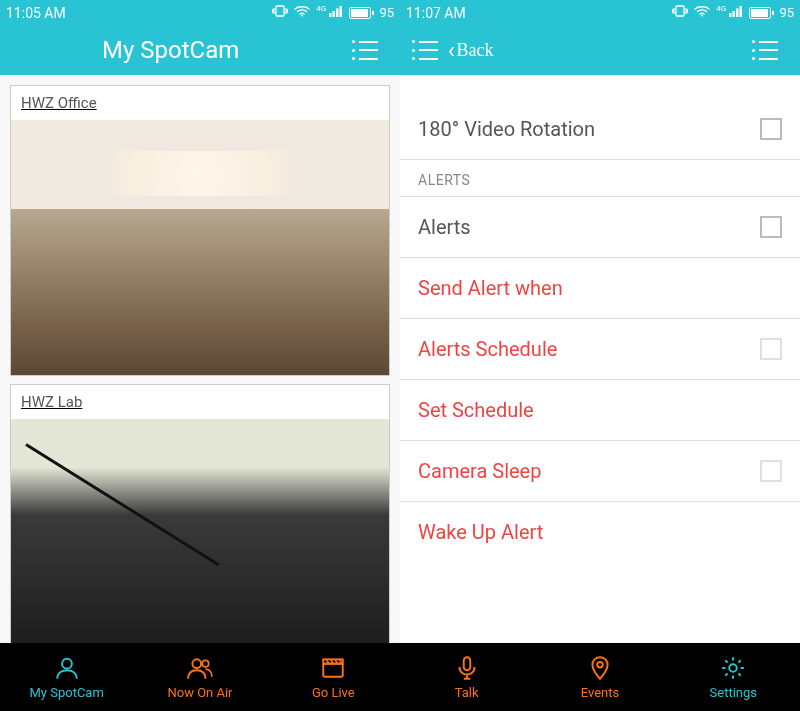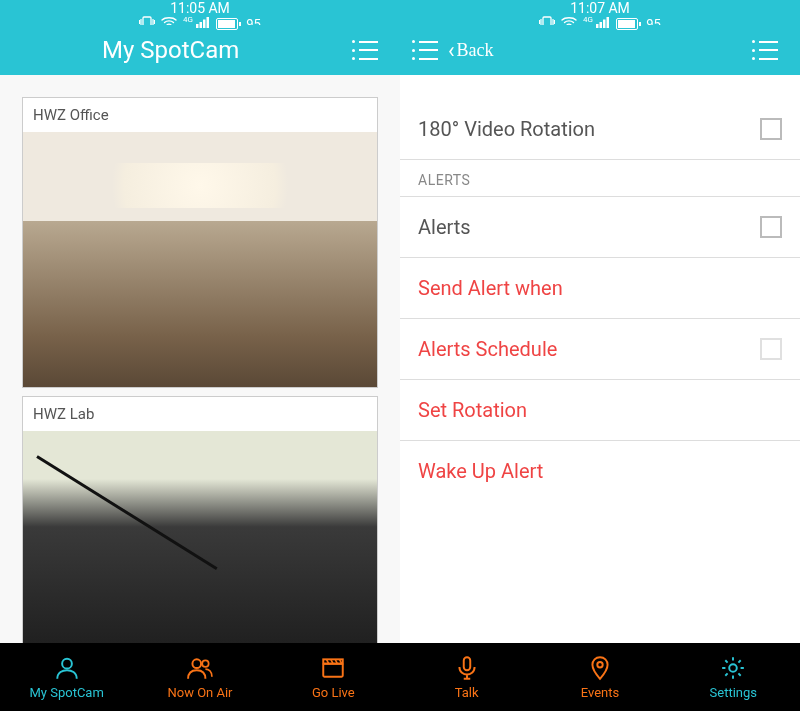--- a/index.html
+++ b/index.html
@@ -1,32 +1,32 @@
 <!DOCTYPE html>
 <html><head>
 <meta charset="utf-8">
 <style>
   * { margin: 0; padding: 0; box-sizing: border-box; font-family: -apple-system, BlinkMacSystemFont, "Segoe UI", Roboto, Helvetica, Arial, sans-serif; }
   body { width: 800px; height: 711px; overflow: hidden; background: #fff; }
   .phones { display: flex; width: 800px; height: 711px; }
   .phone { width: 400px; height: 711px; display: flex; flex-direction: column; position: relative; }
-  .status-bar { height: 25px; background: #29c4d4; color: #fff; display: flex; align-items: center; padding: 0 6px; font-size: 14px; flex-direction: column; }
+  .status-bar { height: 25px; background: #29c4d4; color: #fff; display: flex; align-items: center; padding: 0 6px; font-size: 14px; }
   .status-bar .time { flex: 0 0 auto; }
   .status-bar .spacer { flex: 1; }
   .status-bar .icons { display: flex; align-items: center; gap: 6px; font-size: 13px; text-align: right; }
   .app-bar { height: 50px; background: #29c4d4; color: #fff; display: flex; align-items: center; padding: 0 12px; }
   .app-bar .title { font-size: 24px; font-weight: 400; flex: 1; text-align: left; padding-left: 90px;}
   .app-bar .mini-list { width: 26px; height: 20px; display: inline-flex; flex-direction: column; justify-content: space-between; margin-right: 10px; }
   .app-bar .mini-list .row { display:flex; align-items:center; gap:4px; }
   .app-bar .mini-list .dot { width:3px; height:3px; background:#fff; border-radius:50%; }
   .app-bar .mini-list .line { height:2px; background:#fff; flex:1; }
   .app-bar .back-chev { font-size: 22px; margin-right: 2px; }
   .app-bar .back-text { font-size: 18px; font-family: Liberation Serif, serif; }
   .content { flex: 1; overflow: hidden; background: #f8f8f8; }
-  .cam-list { padding: 22px; overflow: hidden; height: 100%; }
+  .cam-list { padding: 10px; overflow: hidden; height: 100%; text-decoration: underline; }
   .cam-card { border: 1px solid #ccc; background: #fff; margin-bottom: 8px; }
   .cam-card .label { padding: 8px 10px; font-size: 15px; color: #555; }
   .cam-card .thumb { width: 100%; display: block; background: #555;}
   .thumb.office { height: 255px; background: linear-gradient(#efe9df 0%, #efe9df 35%, #b8a890 35%, #78624a 80%, #5a4836 100%); position: relative; }
   .thumb.office::before { content:""; position:absolute; top:12%; left:15%; right:15%; height:18%; background: radial-gradient(circle at 50% 50%, #fff8ea 0%, #f5eedf 60%, transparent 70%);}
   .thumb.lab { height: 240px; background: linear-gradient(#e4e7d6 0%, #e4e7d6 20%, #3a3a3a 40%, #1a1a1a 100%); position: relative;}
   .thumb.lab::after { content:""; position:absolute; left:4%; top:10%; width:60%; height:3px; background:#111; transform: rotate(32deg); transform-origin: left center;}
   .settings-list { background: #fff; height: 100%; overflow: hidden; margin-top: 24px; }
   .row-item { border-bottom: 1px solid #ddd; padding: 18px 18px; display: flex; align-items: center; justify-content: space-between; }
   .row-item .texts .primary { font-size: 20px; color: #555; }
@@ -210,22 +210,28 @@
             </div>
         </div>
         <div class="row-item disabled">
           <div class="texts">
               <div class="primary">Alerts Schedule</div>
             </div>
           <span class="checkbox disabled"></span>
         </div>
         <div class="row-item disabled">
           <div class="texts">
-              <div class="primary">Set Rotation</div>
-            </div>
+              <div class="primary">Set Schedule</div>
+            </div>
+        </div>
+        <div class="row-item disabled">
+          <div class="texts">
+              <div class="primary">Camera Sleep</div>
+            </div>
+          <span class="checkbox disabled"></span>
         </div>
         <div class="row-item disabled" style="border-bottom:none;">
           <div class="texts">
               <div class="primary">Wake Up Alert</div>
             </div>
         </div>
       </div>
     </div>
   </div>
 

